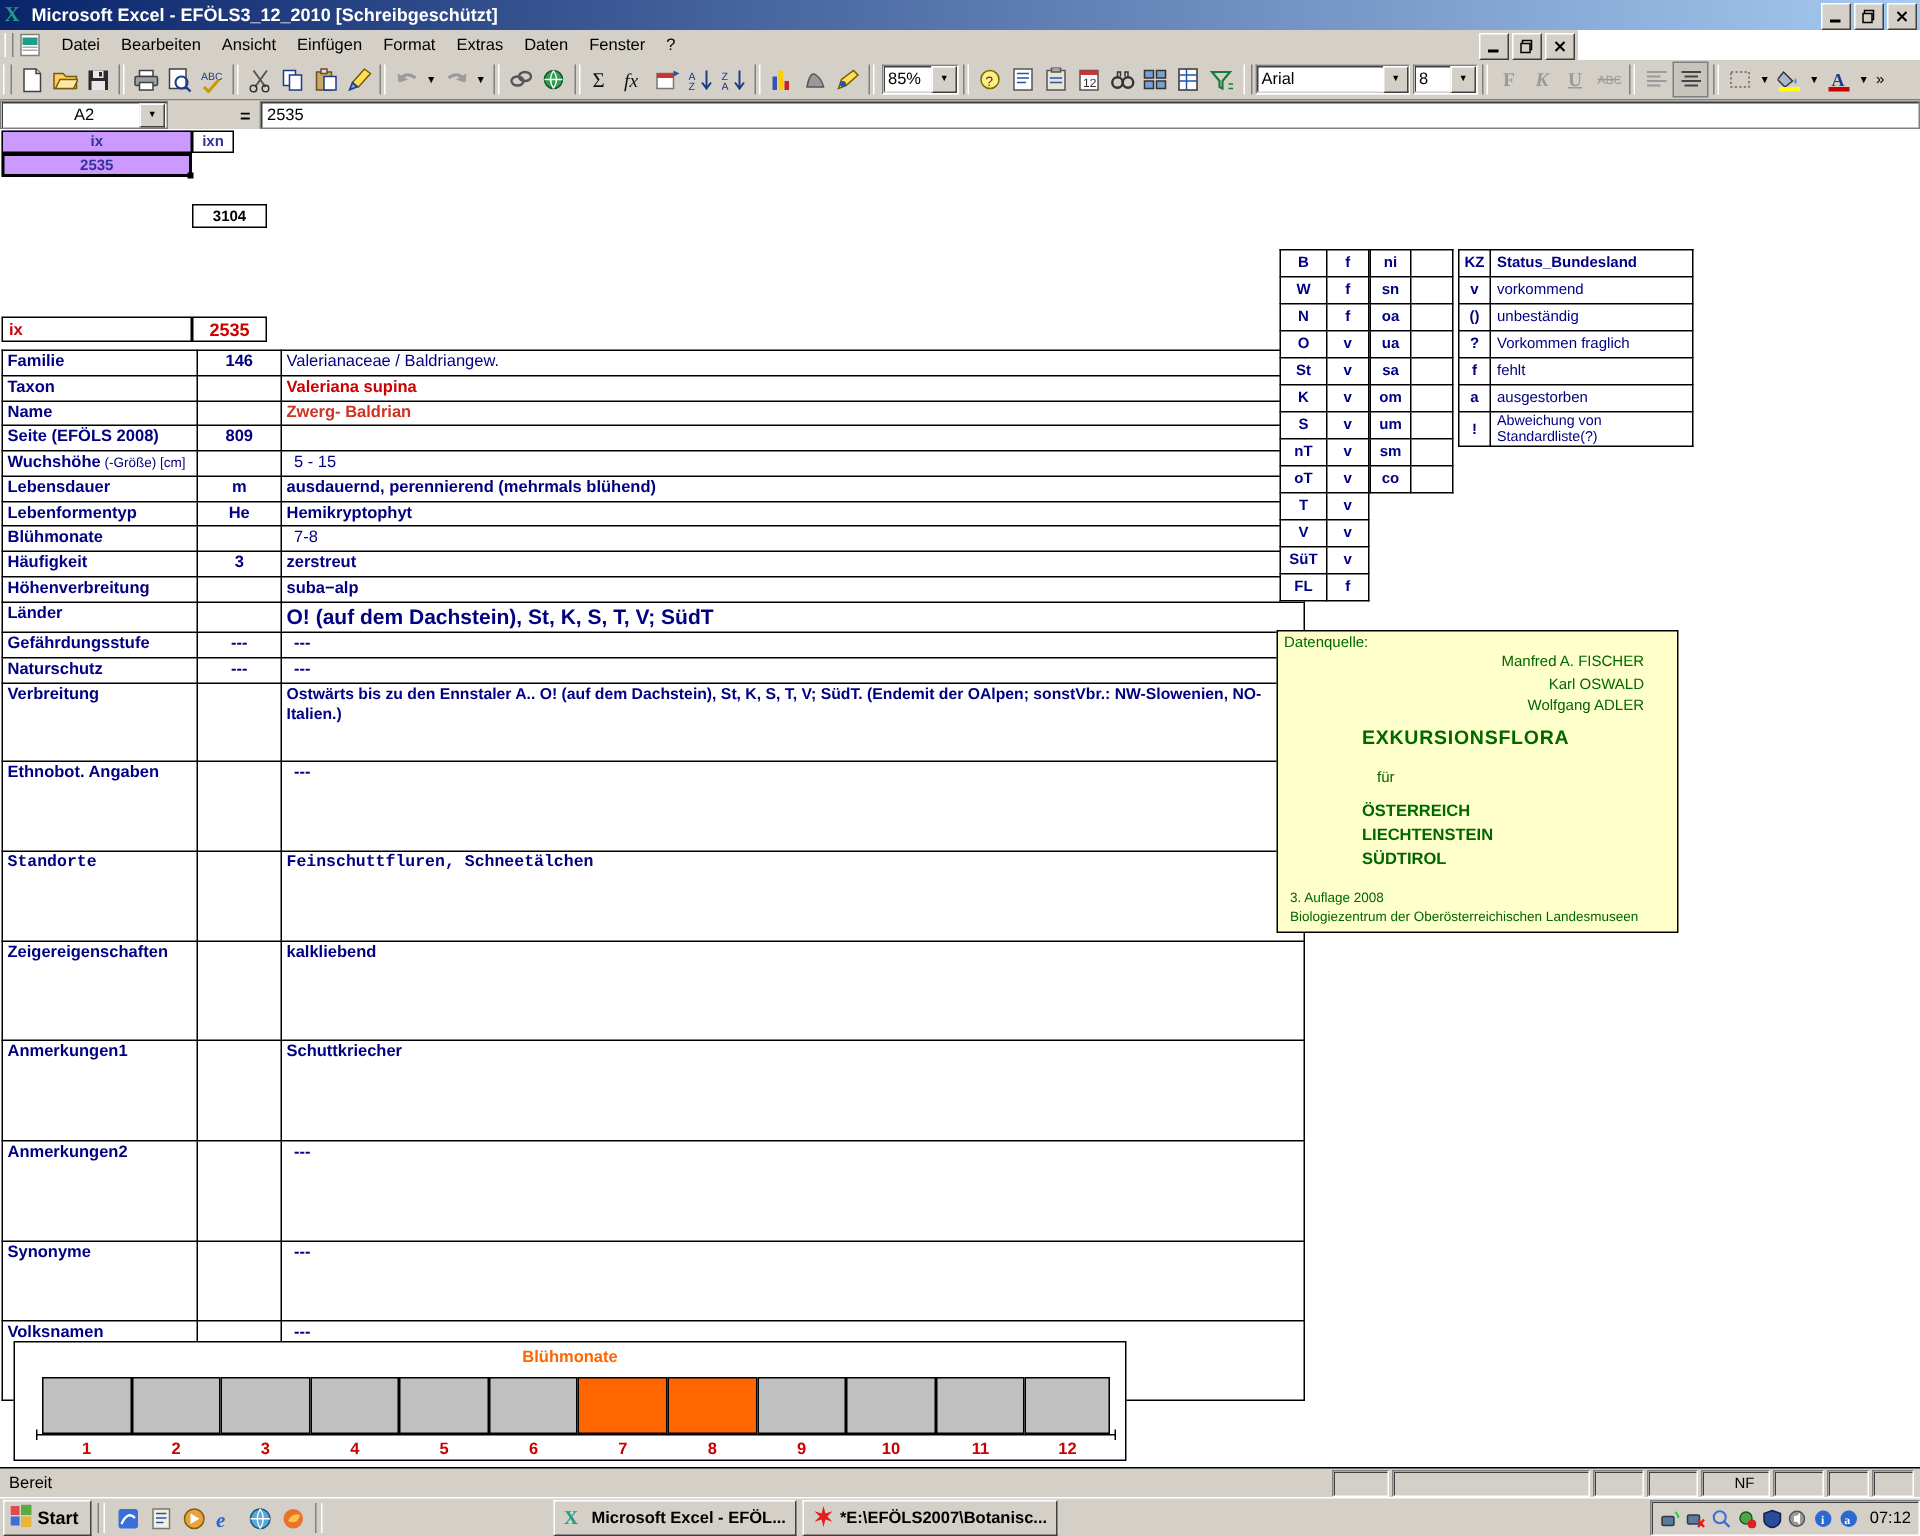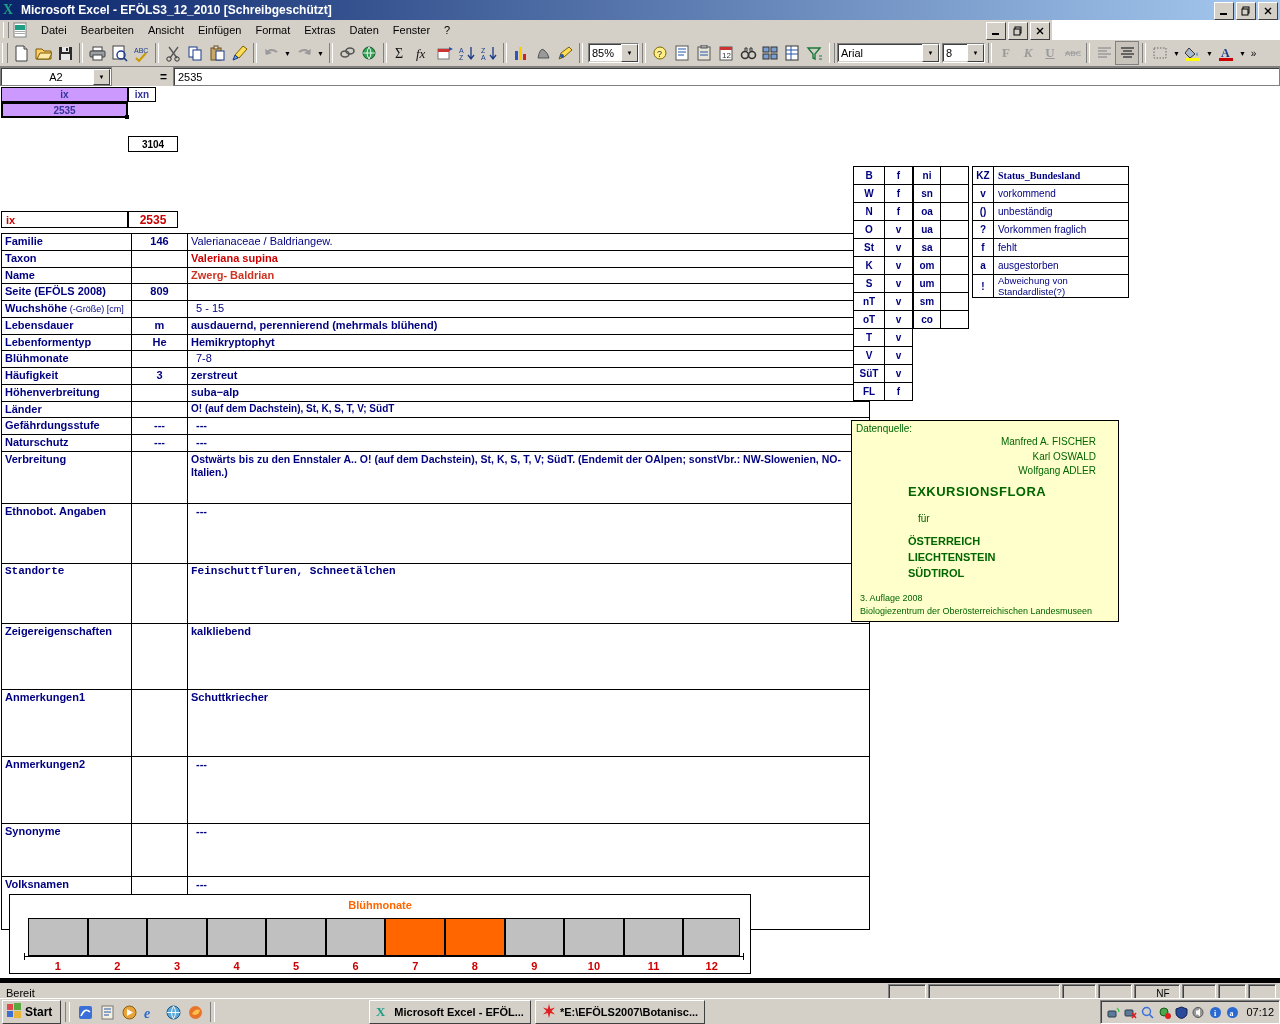--- a/index.html
+++ b/index.html
@@ -163,21 +163,21 @@
   .bar.on{background:#ff6600;}
   .axisline{position:absolute;height:1px;background:#000;}
   .tick{position:absolute;width:1px;background:#000;}
   .xlabels{position:absolute;display:flex;}
   .xlabels span{text-align:center;font-size:11px;font-weight:bold;color:#cc0000;}
 
   
   .statusbar{
     position:absolute;left:0;top:978px;width:1280px;height:20px;
     background:#d4d0c8;display:flex;align-items:center;
-    border-top:5px solid #000000;
+    border-top:1px solid #000000;
   }
   .sb-text{margin-left:6px;font-size:11px;color:#000;}
   .sb-panels{margin-left:auto;display:flex;align-items:center;gap:2px;padding-right:4px;}
   .sbp{height:16px;border:1px solid #808080;border-right-color:#fff;border-bottom-color:#fff;
        box-shadow:inset 1px 1px 0 #404040;display:flex;align-items:center;justify-content:center;
        font-size:10px;color:#000;background:#d4d0c8;}
 
   
   .taskbar{
     position:absolute;left:0;top:998px;width:1280px;height:26px;
@@ -644,21 +644,21 @@
           <td class="val">zerstreut</td>
         </tr>
         <tr>
           <td class="lbl">Höhenverbreitung</td>
           <td class="code"></td>
           <td class="val">suba−alp</td>
         </tr>
         <tr>
           <td class="lbl">Länder</td>
           <td class="code"></td>
-          <td class="val" style="font-size:10px;">O! (auf dem Dachstein), St, K, S, T, V; SüdT</td>
+          <td class="val" style="font-size:14px;">O! (auf dem Dachstein), St, K, S, T, V; SüdT</td>
         </tr>
         <tr>
           <td class="lbl">Gefährdungsstufe</td>
           <td class="code">---</td>
           <td class="val" style="padding-left:8px;">---</td>
         </tr>
         <tr>
           <td class="lbl">Naturschutz</td>
           <td class="code">---</td>
           <td class="val" style="padding-left:8px;">---</td>
@@ -807,21 +807,21 @@
           <td>co</td>
           <td></td>
           </tr>
       </tbody>
     </table>
 
     <table class="legtbl" style="left:972px;top:80px;width:150px;">
       <tbody>
         <tr>
           <td class="hd" style="width:20px;">KZ</td>
-          <td class="left hd" style="width:130px;font-family:Liberation Serif, serif;">Status_Bundesland</td>
+          <td class="left hd" style="width:130px;">Status_Bundesland</td>
           </tr>
         <tr>
           <td>v</td>
           <td class="left">vorkommend</td>
           </tr>
         <tr>
           <td>()</td>
           <td class="left">unbeständig</td>
           </tr>
         <tr>

